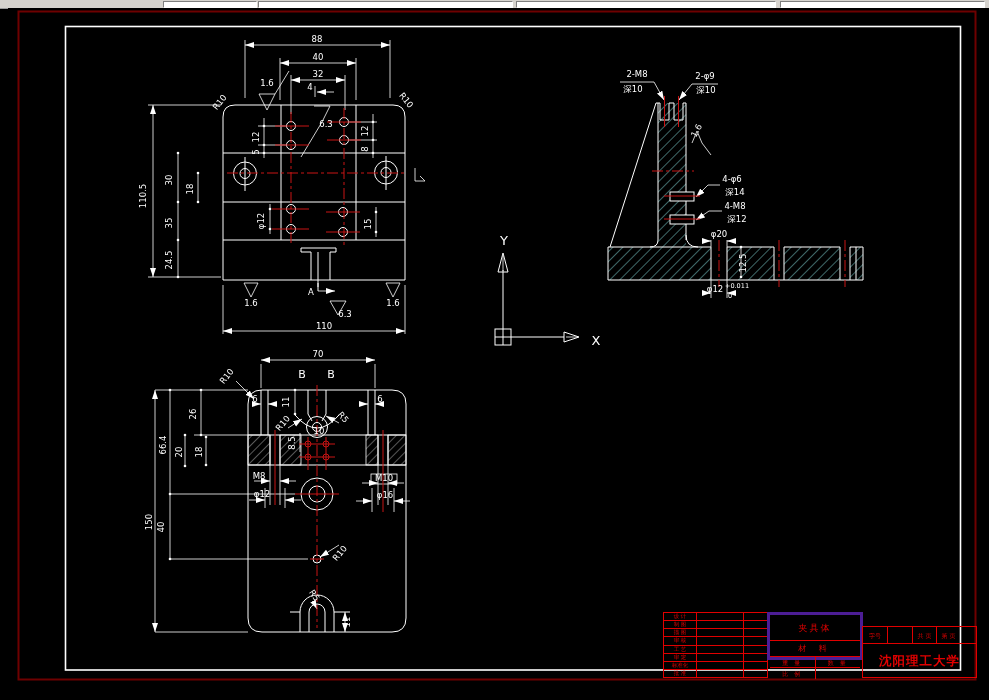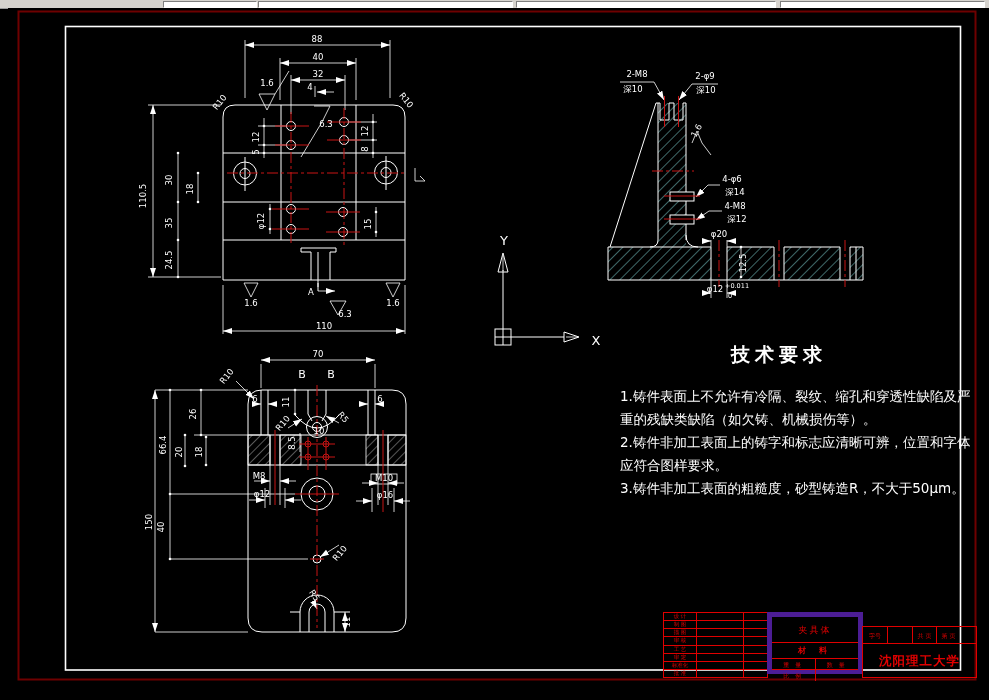--- a/index.html
+++ b/index.html
@@ -26,23 +26,23 @@
   #titleblock{position:absolute;left:655px;top:604px;width:298px;height:66px;color:#e00000;}
   #titleblock *{box-sizing:border-box;}
   .tb-left{position:absolute;left:0;top:0;width:105px;height:66px;border:1px solid #e00000;
     display:flex;flex-direction:column;}
   .tb-row{flex:1;display:flex;border-bottom:1px solid #e00000;}
   .tb-row:last-child{border-bottom:none;}
   .tb-l{width:33px;border-right:1px solid #e00000;font-size:5.5px;line-height:7px;
     text-align:center;overflow:hidden;}
   .tb-m{width:47px;border-right:1px solid #e00000;}
   .tb-r{flex:1;}
-  .tb-mid{position:absolute;left:104px;top:0;width:96px;height:62px;border:5px solid #4c1d95;}
+  .tb-mid{position:absolute;left:104px;top:0;width:96px;height:48px;border:3px solid #4c1d95;}
   .tb-cellA{height:26px;border-bottom:1px solid #e00000;text-align:center;font-size:9px;line-height:26px;letter-spacing:2px;}
-  .tb-cellB{height:16px;border-bottom:1px solid #e00000;text-align:center;font-size:8px;line-height:16px;letter-spacing:5px;font-weight:bold;}
+  .tb-cellB{height:16px;border-bottom:1px solid #e00000;text-align:center;font-size:8px;line-height:16px;letter-spacing:5px;}
   .tb-cellC{height:11px;border-bottom:1px solid #e00000;display:flex;font-size:6px;}
   .tb-cellC span{flex:1;text-align:center;line-height:11px;letter-spacing:2px;}
   .tb-cellC span:first-child{border-right:1px solid #e00000;}
   .tb-cellD{height:11px;display:flex;font-size:6px;}
   .tb-cellD span{flex:1;text-align:center;line-height:11px;letter-spacing:2px;}
   .tb-cellD span:first-child{border-right:1px solid #e00000;}
   .tb-right{position:absolute;left:199px;top:14px;width:115px;height:52px;border:1px solid #e00000;}
   .tb-rrow{height:17px;border-bottom:1px solid #e00000;display:flex;font-size:6px;}
   .tb-rrow span{text-align:center;line-height:17px;border-right:1px solid #e00000;overflow:hidden;}
   .tb-rrow span:nth-child(1){width:25px;}
@@ -324,30 +324,20 @@
     <path class="wt" d="M495,256 V271"></path>
     <polygon class="w" points="556,332 556,342 571,337"></polygon>
     <path class="wt" d="M558,337 H569"></path>
     <g font-size="13">
           <text x="496" y="245" font-size="13">Y</text>
           <text x="588" y="345" font-size="13">X</text>
         </g>
   </g>
 </svg>
 
-<div id="techreq">
-  <div class="tr-title">技术要求</div>
-  <div>
-        <div class="tr-line">1.铸件表面上不允许有冷隔、裂纹、缩孔和穿透性缺陷及严</div>
-        <div class="tr-line">重的残缺类缺陷（如欠铸、机械损伤等）。</div>
-        <div class="tr-line">2.铸件非加工表面上的铸字和标志应清晰可辨，位置和字体</div>
-        <div class="tr-line">应符合图样要求。</div>
-        <div class="tr-line">3.铸件非加工表面的粗糙度，砂型铸造R，不大于50μm。</div>
-      </div>
-</div>
 
 <div id="titleblock">
   <div class="tb-left">
         <div class="tb-row">
           <span class="tb-l">设 计</span>
           <span class="tb-m"></span>
           <span class="tb-r"></span>
         </div>
         <div class="tb-row">
           <span class="tb-l">制 图</span>

